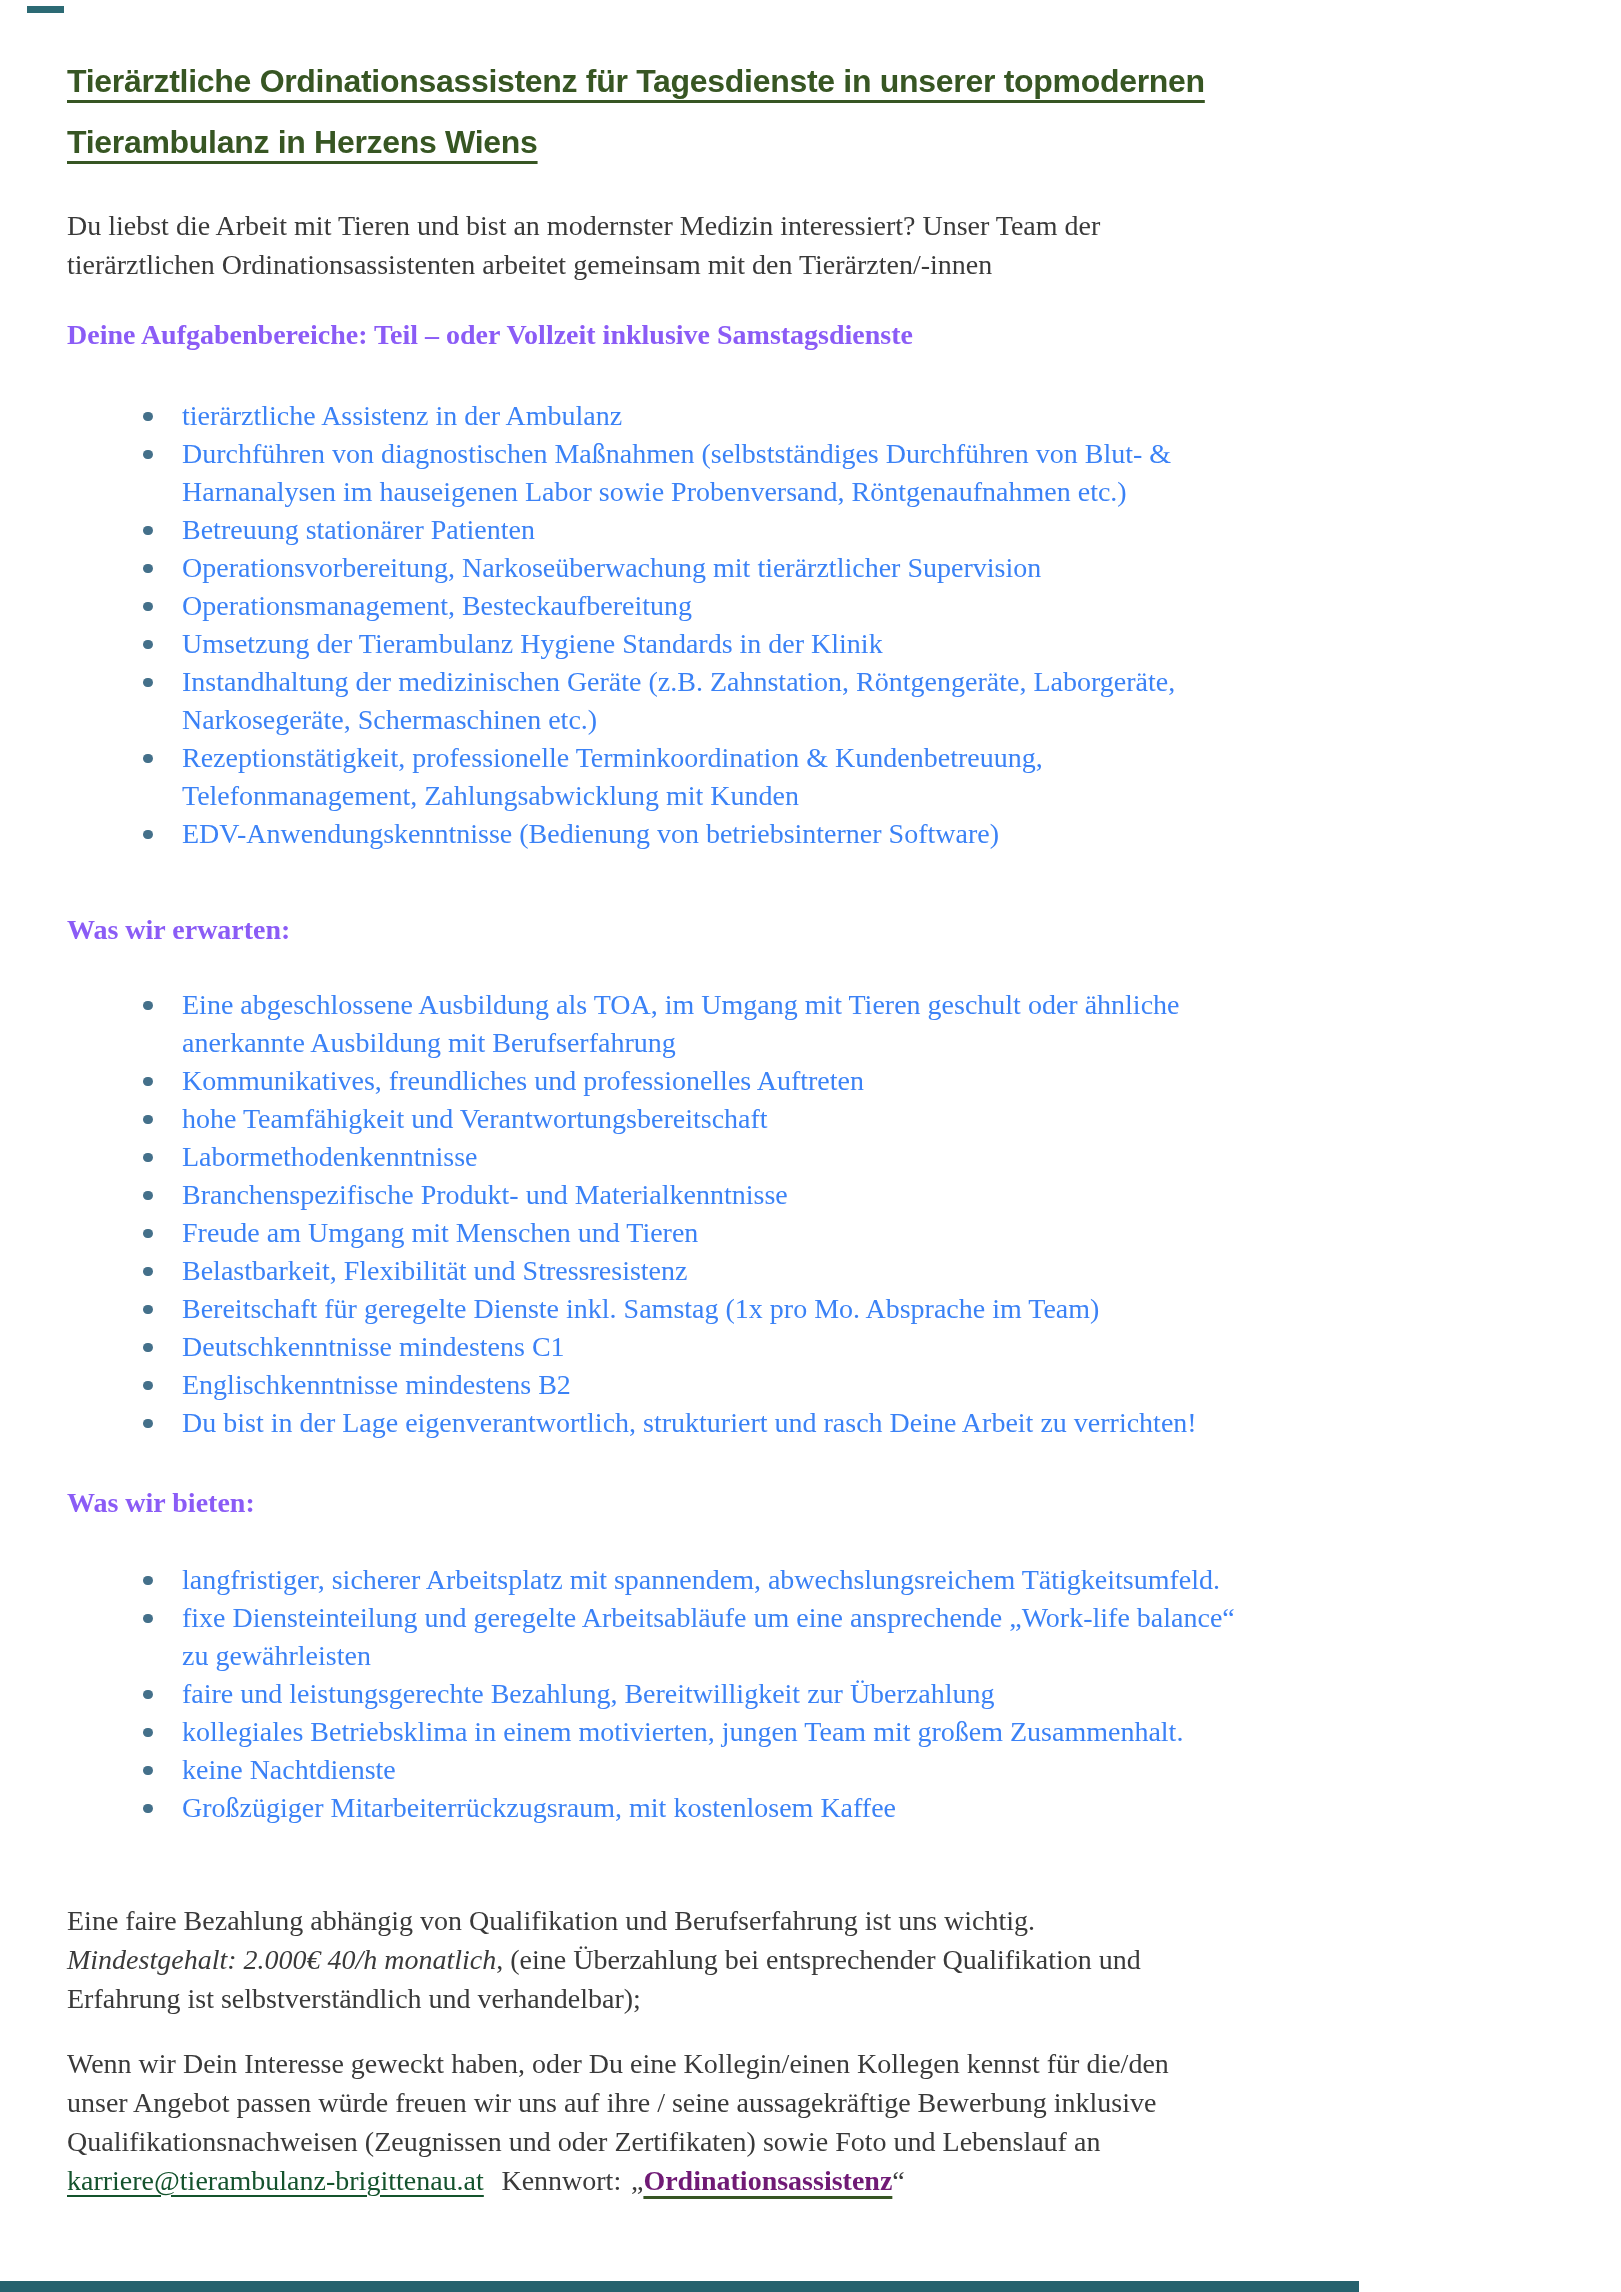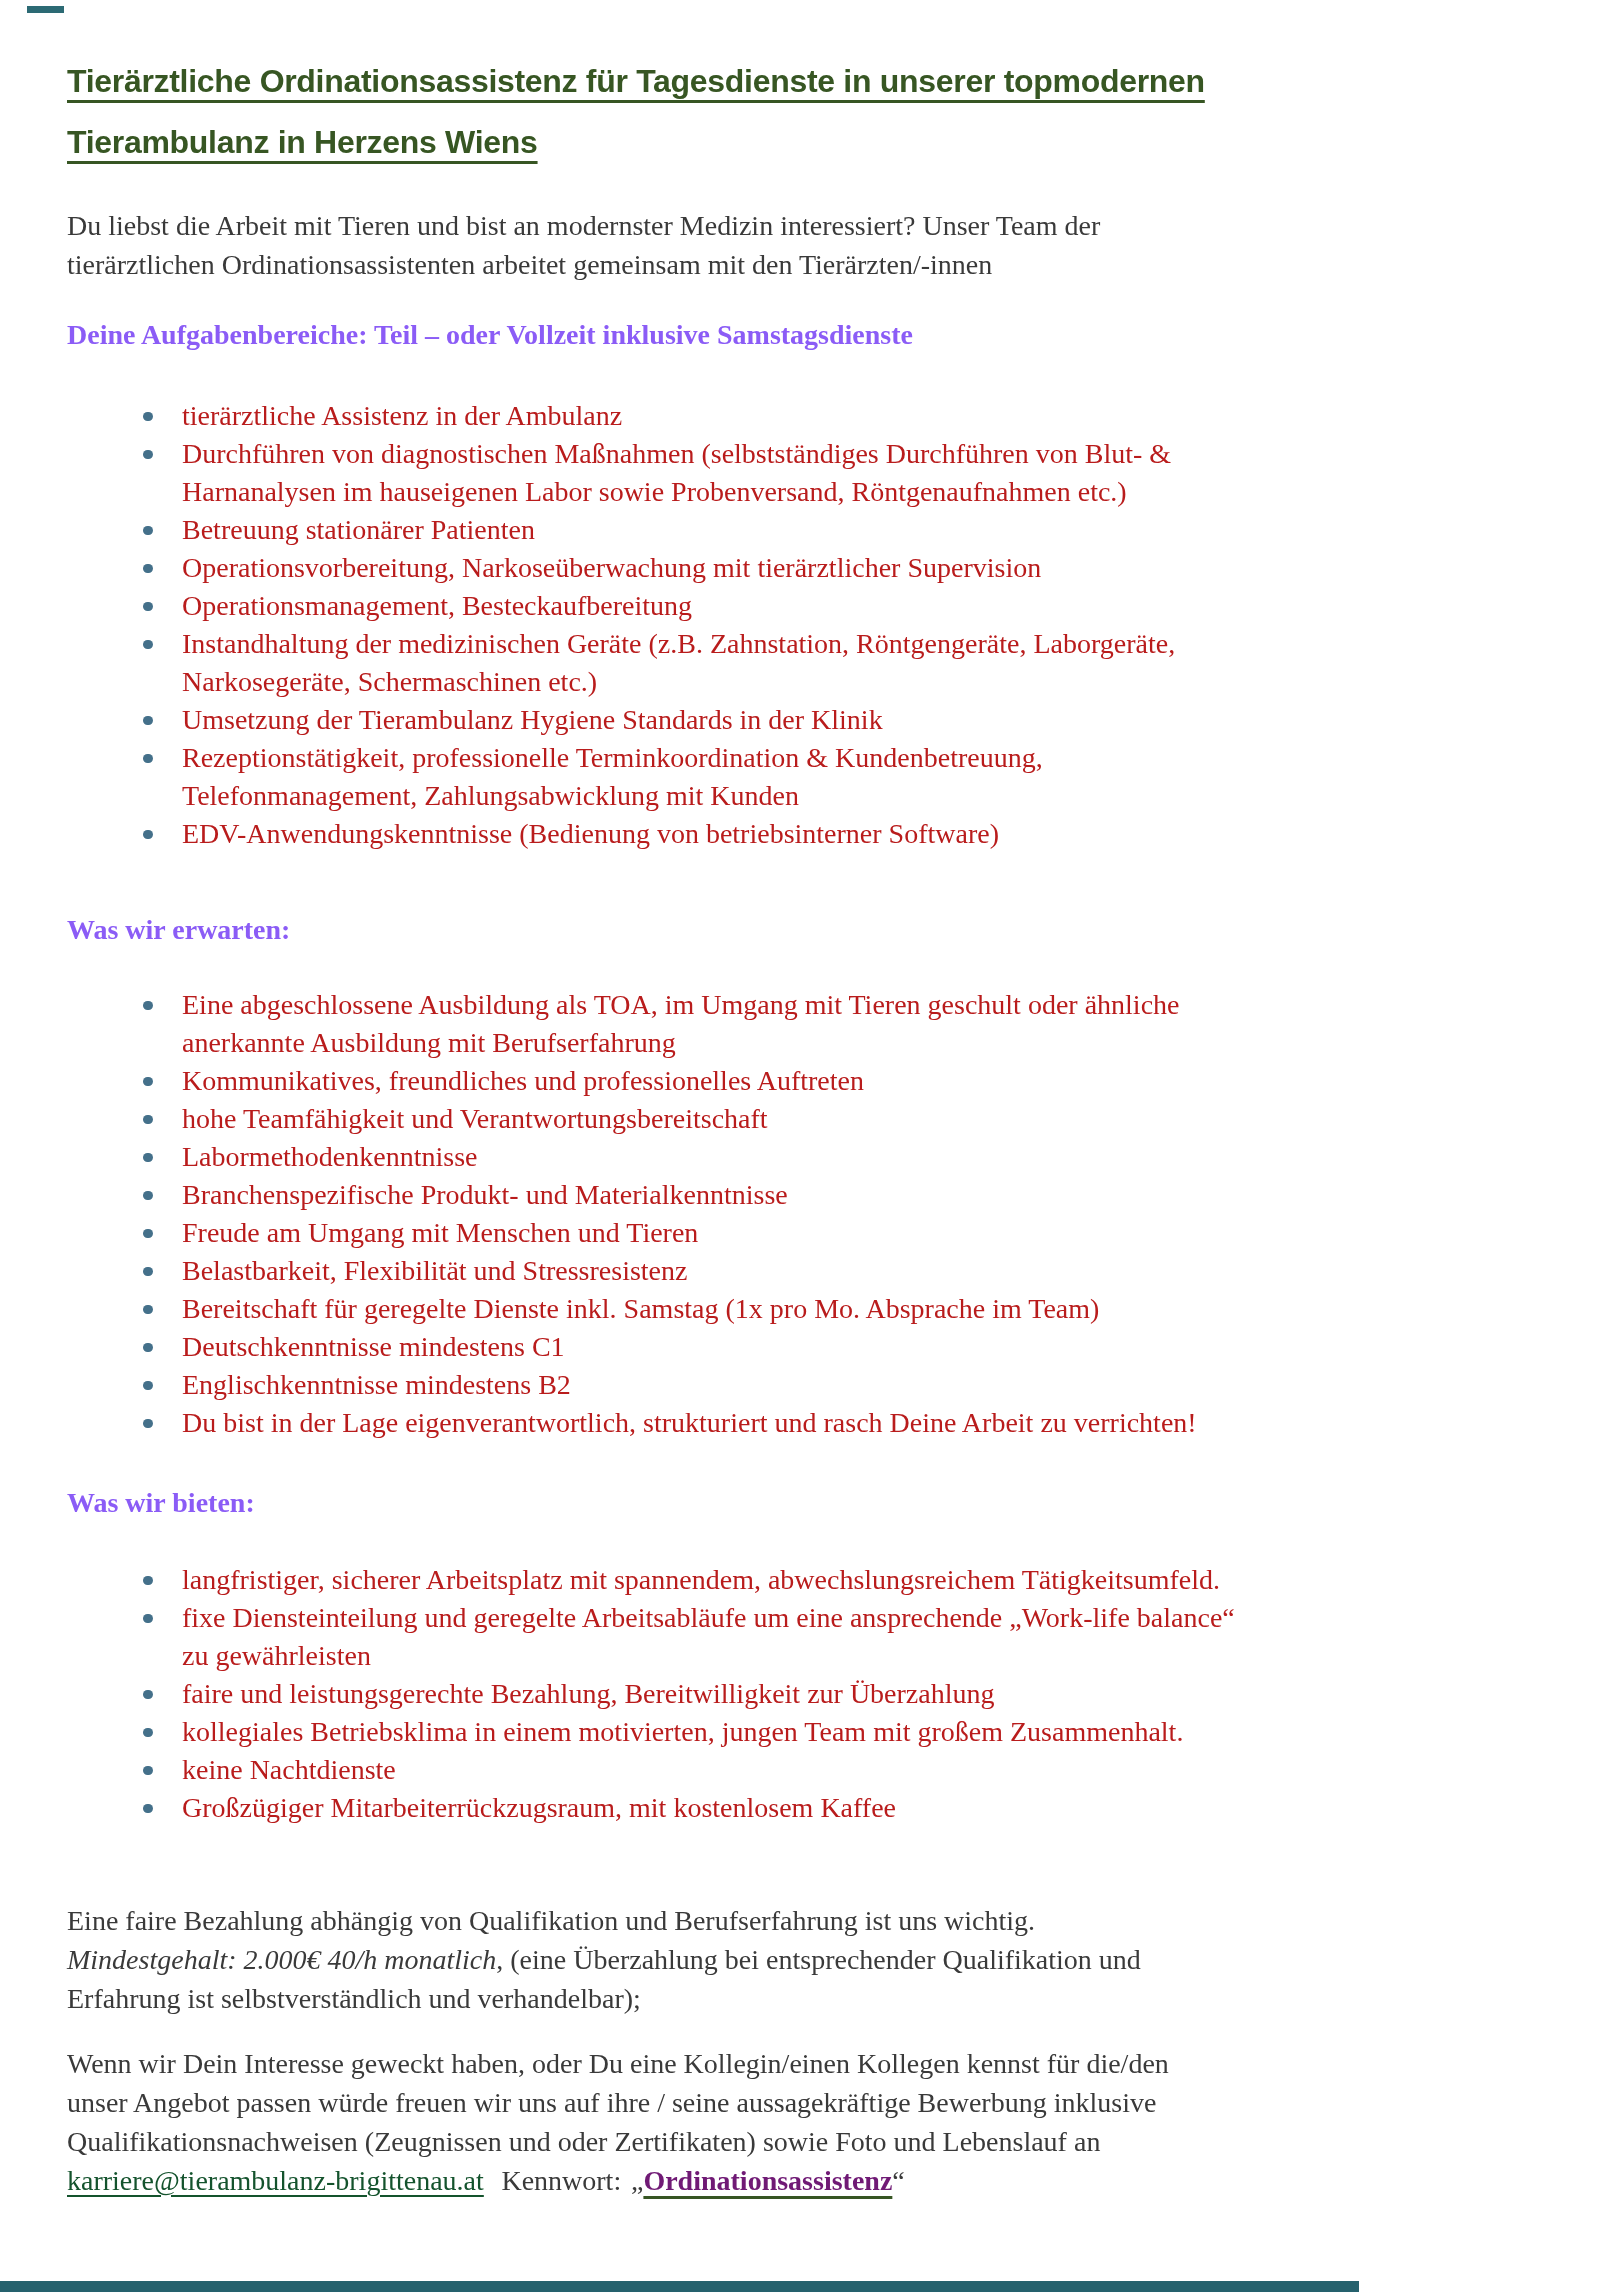--- a/index.html
+++ b/index.html
@@ -60,21 +60,21 @@
     font-weight:bold;
     color:#8b5cf6;
   }
   h2.h-tasks{margin-top:31px;}
   h2.h-expect{margin-top:57px;}
   h2.h-offer{margin-top:41px;}
   
   ul{
     list-style:none;
     margin:0; padding:0;
-    color:#b91c1c;
+    color:#3b82f6;
   }
   ul.l-tasks{margin-top:43px;}
   ul.l-expect{margin-top:37px;}
   ul.l-offer{margin-top:39px;}
   ul li{
     position:relative;
     padding-left:115px;
     font-size:28px;
     line-height:38px;
   }
@@ -121,22 +121,22 @@
 
     <p class="intro">Du liebst die Arbeit mit Tieren und bist an modernster Medizin interessiert? Unser Team der<br>tierärztlichen Ordinationsassistenten arbeitet gemeinsam mit den Tierärzten/-innen</p>
 
     <h2 class="h-tasks">Deine Aufgabenbereiche: Teil – oder Vollzeit inklusive Samstagsdienste</h2>
     <ul class="l-tasks">
         <li>tierärztliche Assistenz in der Ambulanz</li>
         <li>Durchführen von diagnostischen Maßnahmen (selbstständiges Durchführen von Blut- &amp;<br>Harnanalysen im hauseigenen Labor sowie Probenversand, Röntgenaufnahmen etc.)</li>
         <li>Betreuung stationärer Patienten</li>
         <li>Operationsvorbereitung, Narkoseüberwachung mit tierärztlicher Supervision</li>
         <li>Operationsmanagement, Besteckaufbereitung</li>
+        <li>Umsetzung der Tierambulanz Hygiene Standards in der Klinik</li>
         <li>Instandhaltung der medizinischen Geräte (z.B. Zahnstation, Röntgengeräte, Laborgeräte,<br>Narkosegeräte, Schermaschinen etc.)</li>
-        <li>Umsetzung der Tierambulanz Hygiene Standards in der Klinik</li>
         <li>Rezeptionstätigkeit, professionelle Terminkoordination &amp; Kundenbetreuung,<br>Telefonmanagement, Zahlungsabwicklung mit Kunden</li>
         <li>EDV-Anwendungskenntnisse (Bedienung von betriebsinterner Software)</li>
       </ul>
 
     <h2 class="h-expect">Was wir erwarten:</h2>
     <ul class="l-expect">
         <li>Eine abgeschlossene Ausbildung als TOA, im Umgang mit Tieren geschult oder ähnliche<br>anerkannte Ausbildung mit Berufserfahrung</li>
         <li>Kommunikatives, freundliches und professionelles Auftreten</li>
         <li>hohe Teamfähigkeit und Verantwortungsbereitschaft</li>
         <li>Labormethodenkenntnisse</li>

